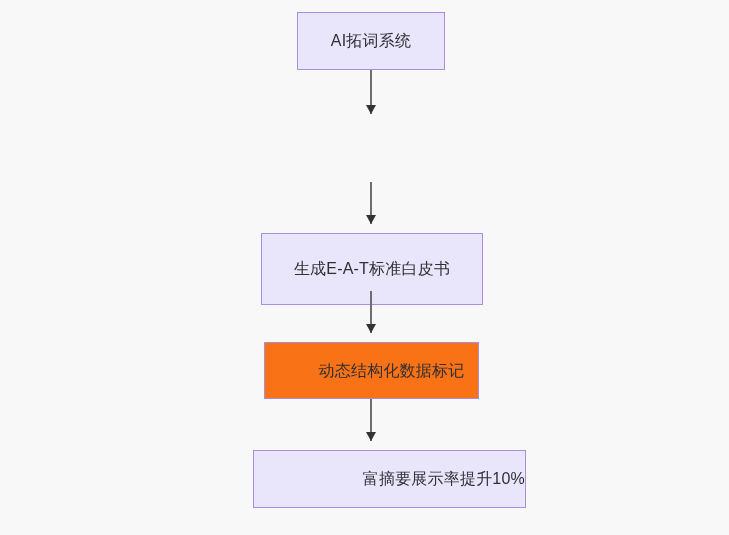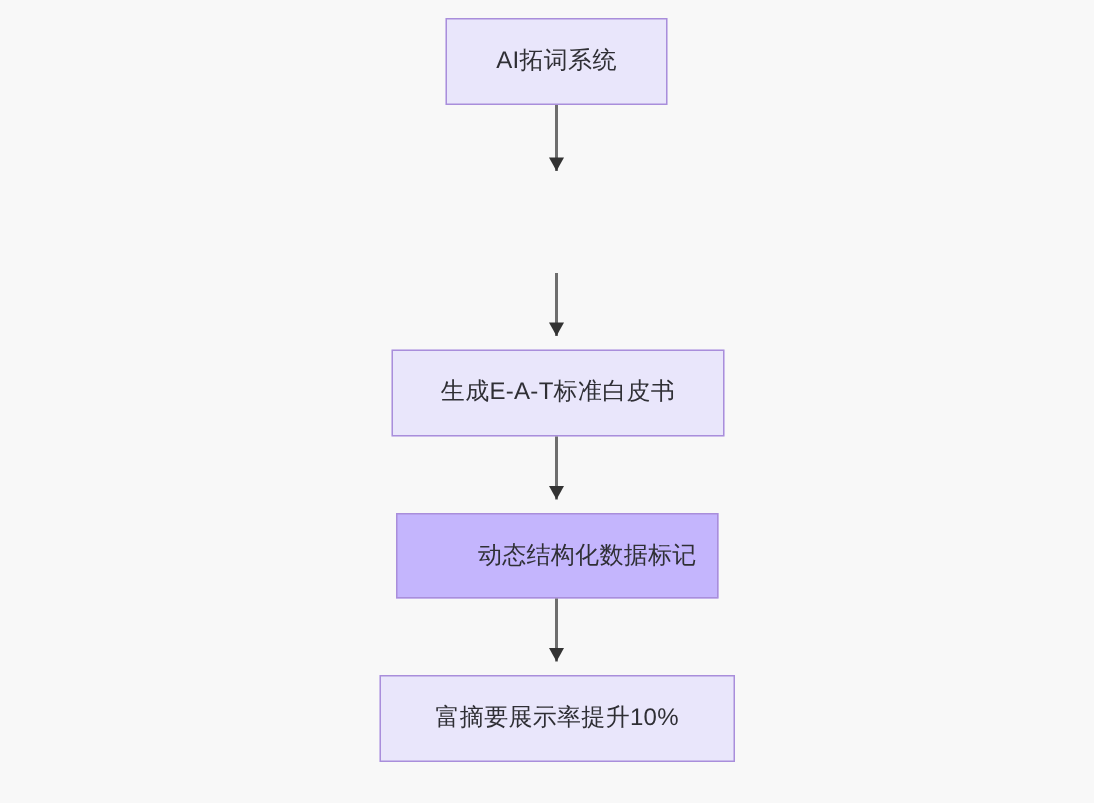--- a/index.html
+++ b/index.html
@@ -64,31 +64,31 @@
     <span class="node-label">AI拓词系统</span>
   </div>
 
   <div class="edge" style="height: 44px; left: 370px; top: 70px; background: rgb(110, 110, 110);"></div>
   <div class="edge-arrow" style="left: 365.5px; top: 105px; border-top-color: rgb(51, 51, 51);"></div>
 
 
   <div class="edge" style="height: 42px; left: 370px; top: 182px; background: rgb(110, 110, 110);"></div>
   <div class="edge-arrow" style="left: 365.5px; top: 215px; border-top-color: rgb(51, 51, 51);"></div>
 
-  <div class="node" style="width: 222px; height: 58px; left: 261px; top: 233px; background: rgb(233, 230, 251); border-color: rgb(169, 142, 219); color: rgb(47, 47, 53);">
+  <div class="node" style="width: 222px; height: 72px; left: 261px; top: 233px; background: rgb(233, 230, 251); border-color: rgb(169, 142, 219); color: rgb(47, 47, 53);">
     <span class="node-label">生成E-A-T标准白皮书</span>
   </div>
 
   <div class="edge" style="height: 42px; left: 370px; top: 291px; background: rgb(110, 110, 110);"></div>
   <div class="edge-arrow" style="left: 365.5px; top: 324px; border-top-color: rgb(51, 51, 51);"></div>
 
-  <div class="node" style="width: 215px; height: 57px; left: 264px; top: 342px; background: #c4b5fd; border-color: rgb(169, 142, 219); color: rgb(47, 47, 53); padding-left: 40px;">
+  <div class="node" style="width: 215px; height: 57px; left: 264px; top: 342px; background: #f97316; border-color: rgb(169, 142, 219); color: rgb(47, 47, 53); padding-left: 40px;">
     <span class="node-label">动态结构化数据标记</span>
   </div>
 
   <div class="edge" style="height: 42px; left: 370px; top: 399px; background: rgb(110, 110, 110);"></div>
   <div class="edge-arrow" style="left: 365.5px; top: 432px; border-top-color: rgb(51, 51, 51);"></div>
 
-  <div class="node" style="width: 237px; height: 58px; left: 253px; top: 450px; background: rgb(233, 230, 251); border-color: rgb(169, 142, 219); color: rgb(47, 47, 53);">
+  <div class="node" style="width: 273px; height: 58px; left: 253px; top: 450px; background: rgb(233, 230, 251); border-color: rgb(169, 142, 219); color: rgb(47, 47, 53); justify-content: flex-end;">
     <span class="node-label">富摘要展示率提升10%</span>
   </div>
 
 </div>
 
 </body></html>

